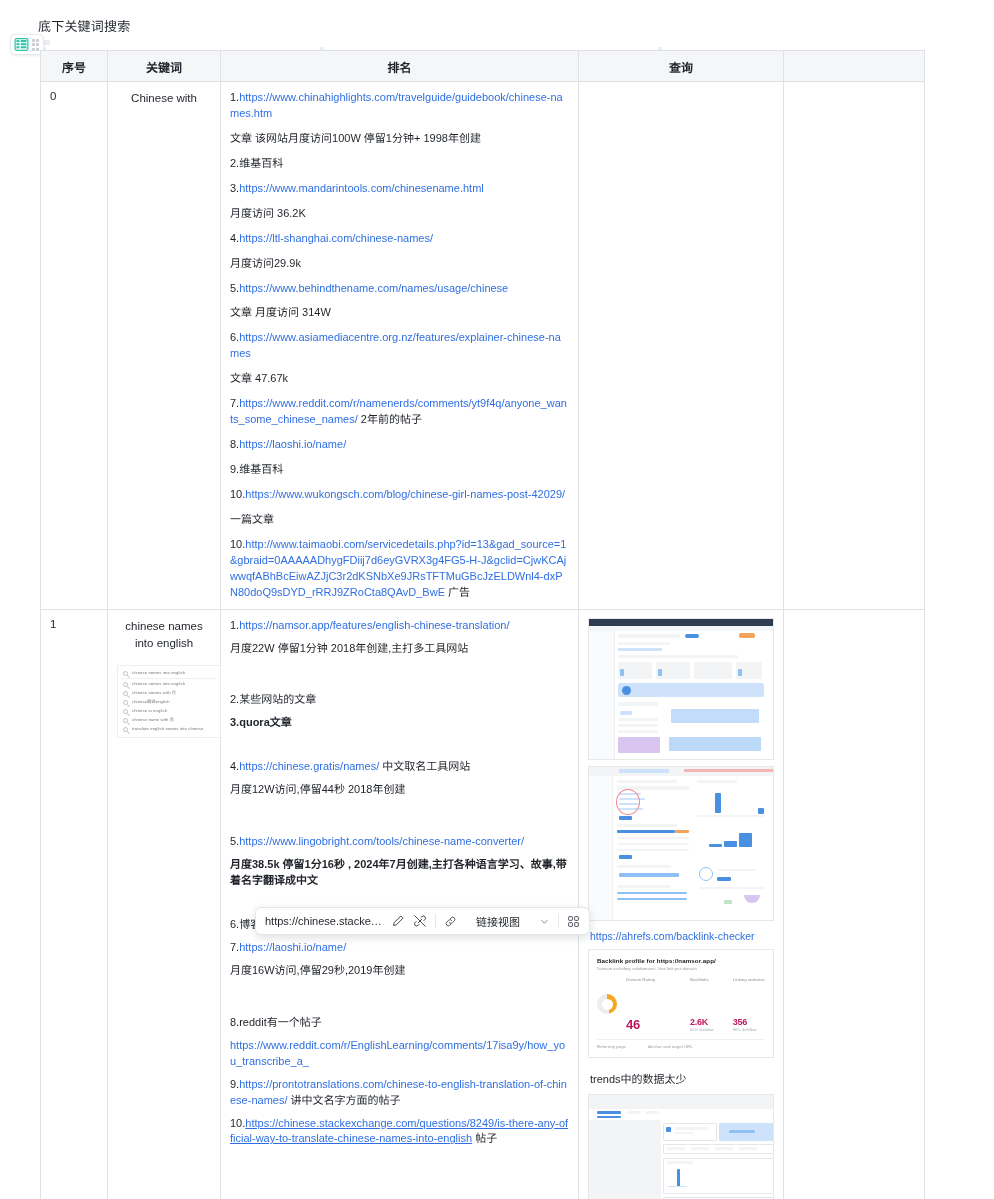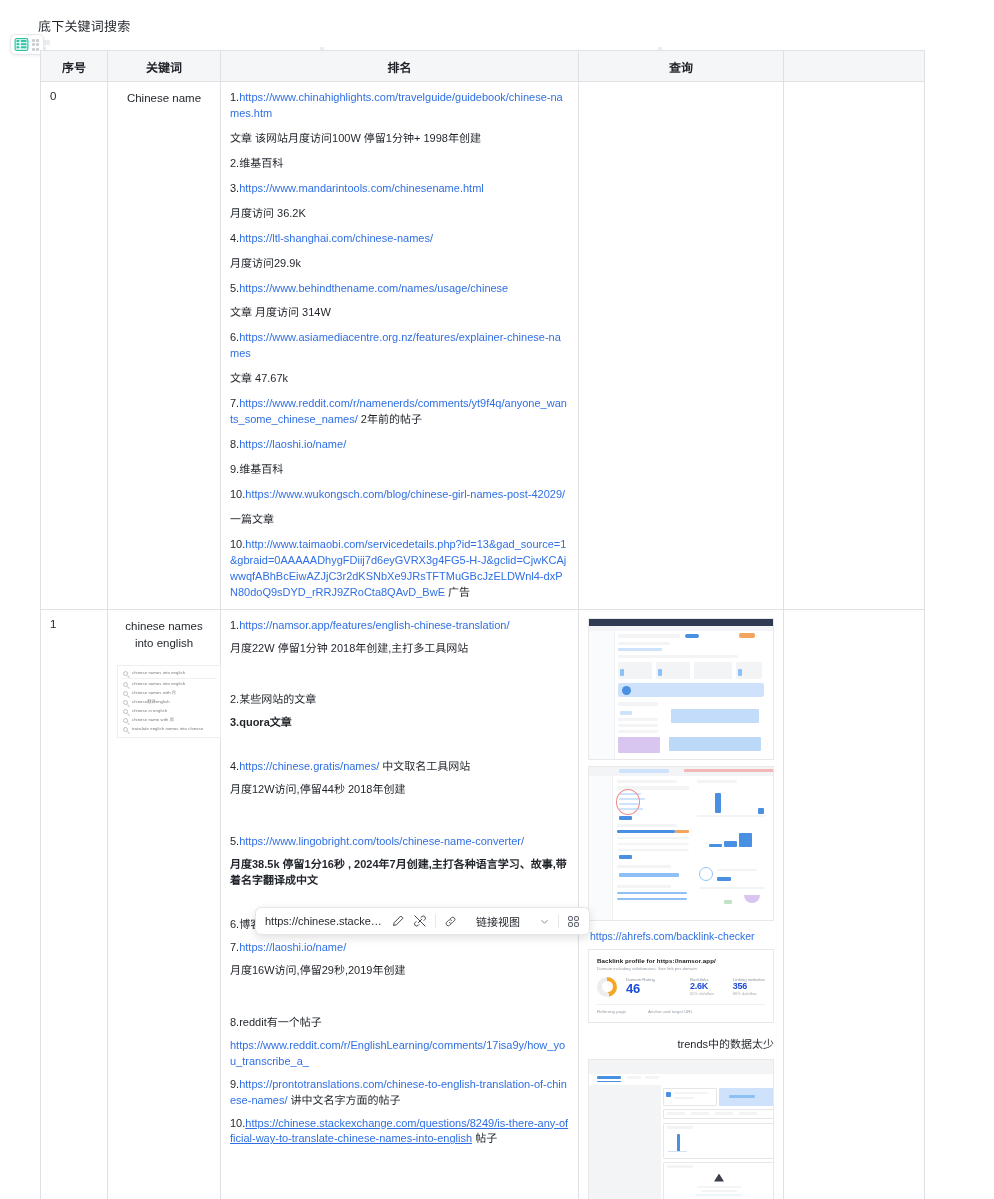--- a/index.html
+++ b/index.html
@@ -118,37 +118,37 @@
   .sk.dk { background: #3a3f4a; }
   .sk.w  { background: #ffffff; }
   .topbar { position:absolute; left:0; right:0; top:0; height:7px; background:#2f3b52; }
   .subbar { position:absolute; left:0; right:0; top:7px; height:5px; background:#f4f5f7; }
   .sidecol{ position:absolute; left:0; top:12px; bottom:0; width:26px; background:#fafbfc; border-right:1px solid #eef0f2; }
 
   .qry-label {
     font-size: 10.5px; color: #2f6fe4; margin: 9px 0 7px 2px;
     word-break: break-all;
   }
-  .qry-note { font-size: 11px; color: #1f2329; margin: 12px 0 8px 2px; text-align: right; }
+  .qry-note { font-size: 11px; color: #1f2329; margin: 12px 0 8px 2px; }
 
   
   .ahrefs { width: 100%; border: 1px solid #e8e8e8; background:#fff; padding: 7px 8px 8px; }
   .ah-title { font-size: 6.2px; font-weight: 700; color: #14171a; letter-spacing: .1px; white-space: nowrap; overflow:hidden;}
   .ah-sub   { font-size: 4.4px; color: #9aa1a8; margin-top: 2px; white-space: nowrap; overflow:hidden;}
   .ah-body  { display: flex; align-items: center; gap: 9px; margin-top: 6px; }
   .ah-ring  {
     width: 20px; height: 20px; border-radius: 50%; flex: 0 0 auto;
     background: conic-gradient(#f5a623 0 46%, #ededed 46% 100%);
     position: relative;
   }
   .ah-ring::after {
     content:""; position:absolute; inset:4.5px; background:#fff; border-radius:50%;
   }
   .ah-metric .mlabel { font-size: 4.4px; color: #8d949b; white-space: nowrap; }
-  .ah-metric .mval   { font-size: 13px; font-weight: 700; color: #1d4ed8; line-height: 1.05; letter-spacing: -.3px; }
+  .ah-metric .mval   { font-size: 13px; font-weight: 700; color: #be185d; line-height: 1.05; letter-spacing: -.3px; margin-top: 36px; }
   .ah-metric.small .mval { font-size: 9px; }
   .ah-metric .mfoot  { font-size: 4px; color: #a9b0b6; white-space: nowrap; }
   .ah-foot { display:flex; gap: 22px; margin-top: 7px; border-top: 1px solid #f0f0f0; padding-top: 4px; }
   .ah-foot span { font-size: 4.4px; color: #9aa1a8; }
 
   
   .link-pop {
     position: absolute; left: 255px; top: 907px;
     display: flex; align-items: center; gap: 8px;
     height: 28px; padding: 0 9px;
@@ -232,21 +232,21 @@
         <th>排名</th>
         <th>查询</th>
         <th></th>
       </tr>
     </thead>
     <tbody>
 
       <tr>
         <td class="idx">0</td>
         <td class="kw">
-          <div>Chinese name</div>
+          <div>Chinese with</div>
         </td>
         <td class="rank">
           <div class="ln"><span class="idxnum">1.</span><a class="url" href="#">https://www.chinahighlights.com/travelguide/guidebook/chinese-names.htm</a></div>
           <div class="ln note">文章   该网站月度访问100W  停留1分钟+  1998年创建</div>
           <div class="ln"><span>2.</span><span>维基百科</span></div>
           <div class="ln"><span class="idxnum">3.</span><a class="url" href="#">https://www.mandarintools.com/chinesename.html</a></div>
           <div class="ln note">月度访问 36.2K</div>
           <div class="ln"><span class="idxnum">4.</span><a class="url" href="#">https://ltl-shanghai.com/chinese-names/</a></div>
           <div class="ln note">月度访问29.9k</div>
           <div class="ln"><span class="idxnum">5.</span><a class="url" href="#">https://www.behindthename.com/names/usage/chinese</a></div>

